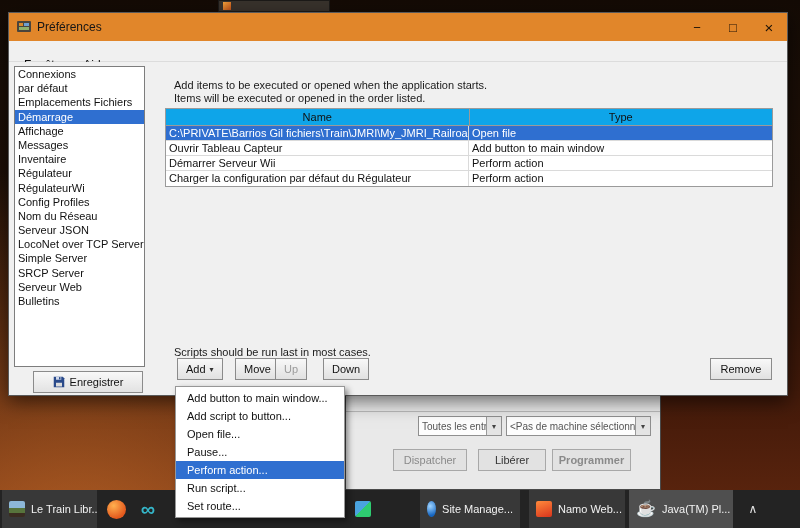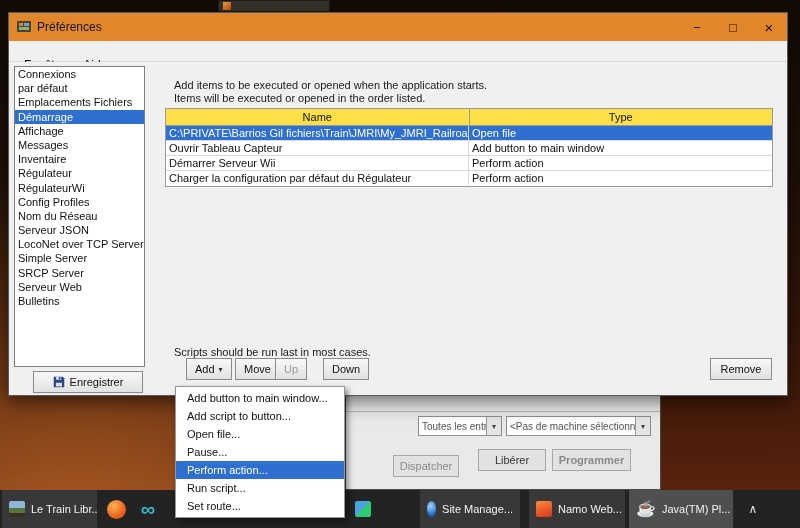--- a/index.html
+++ b/index.html
@@ -67,40 +67,40 @@
   .save-btn{
     position:absolute; left:24px; top:309px; width:110px; height:22px;
     background:linear-gradient(#f8f8f8,#e2e2e2); border:1px solid #8b8b8b;
     display:flex; align-items:center; justify-content:center; gap:5px; font-size:11px; color:#111;
   }
   
   .content{position:absolute; left:156px; top:0; width:613px; height:100%;}
   .intro{position:absolute; left:9px; font-size:11px; color:#1a1a1a; white-space:nowrap;}
   .intro.l1{top:17px;} .intro.l2{top:30px;}
   .tbl{position:absolute; top:46px; left:0; width:608px; background:#fff; border:1px solid #9a9a9a;}
-  .tbl-head{display:flex; background:#fde047; border-bottom:1px solid #9a9a9a;}
+  .tbl-head{display:flex; background:#0ea5e9; border-bottom:1px solid #9a9a9a;}
   .th{flex:1; height:16px; line-height:16px; text-align:center; font-size:11px; color:#111;}
   .th:first-child{border-right:1px solid #9a9a9a;}
   .tr{display:flex; height:15px; background:#fff; border-bottom:1px solid #dadada;}
   .tr:last-child{border-bottom:none;}
   .td{font-size:11px; line-height:14px; padding:0 3px; color:#111; white-space:nowrap; overflow:hidden;}
   .td.name{width:50%; border-right:1px solid #dadada;}
   .td.type{flex:1;}
   .tr.sel{background:#2f6fd0;}
   .tr.sel .td{color:#fff;}
   .scripts-note{position:absolute; left:9px; top:284px; font-size:11px; color:#1a1a1a;}
   .btn-row{position:absolute; left:0; top:296px; right:0; height:24px;}
   .btn{
     position:absolute; height:22px; background:linear-gradient(#f8f8f8,#e1e1e1);
     border:1px solid #8b8b8b; font-size:11px; color:#111;
     display:flex; align-items:center; justify-content:center; gap:4px; padding:0 8px;
   }
   .btn.disabled{color:#9b9b9b;}
   .btn .dd{font-size:8px; color:#333;}
-  .b-add{left:21px; min-width:44px;}
+  .b-add{left:12px; min-width:44px;}
   .b-move{left:70px; min-width:36px;}
   .b-up{left:110px; min-width:30px;}
   .b-down{left:158px; min-width:44px;}
   .b-remove{right:6px; min-width:62px;}
   
   .popup-menu{
     position:absolute; left:175px; top:386px; width:170px; z-index:60;
     background:#fff; border:1px solid #979797; padding:2px 0;
     box-shadow:3px 3px 6px rgba(0,0,0,.45);
   }
@@ -138,21 +138,21 @@
 <div class="bg-window">
   <div class="strip"></div>
   <div class="combo" style="left:72px; top:22px; width:84px;">
     <span class="cb-txt">Toutes les entrées</span>
     <span class="cb-arrow">▾</span>
   </div>
   <div class="combo" style="left:160px; top:22px; width:145px;">
     <span class="cb-txt">&lt;Pas de machine sélectionnée&gt;</span>
     <span class="cb-arrow">▾</span>
   </div>
-  <div class="bgbtn" style="left:47px; top:61px; width:66px;">Dispatcher</div>
+  <div class="bgbtn" style="left:47px; top:55px; width:74px;">Dispatcher</div>
   <div class="bgbtn en" style="left:132px; top:55px; width:68px;">Libérer</div>
   <div class="bgbtn" style="left:206px; top:55px; width:79px;font-weight:bold;">Programmer</div>
 </div>
 
 <div class="main-window">
   <div class="titlebar">
     <svg class="app-ico" viewBox="0 0 14 14">
       <rect x="0" y="1" width="14" height="11" rx="1" fill="#4a443c"></rect>
       <rect x="2" y="3" width="4" height="3" fill="#d8892c"></rect>
       <rect x="7" y="3" width="5" height="3" fill="#6f9fd0"></rect>

